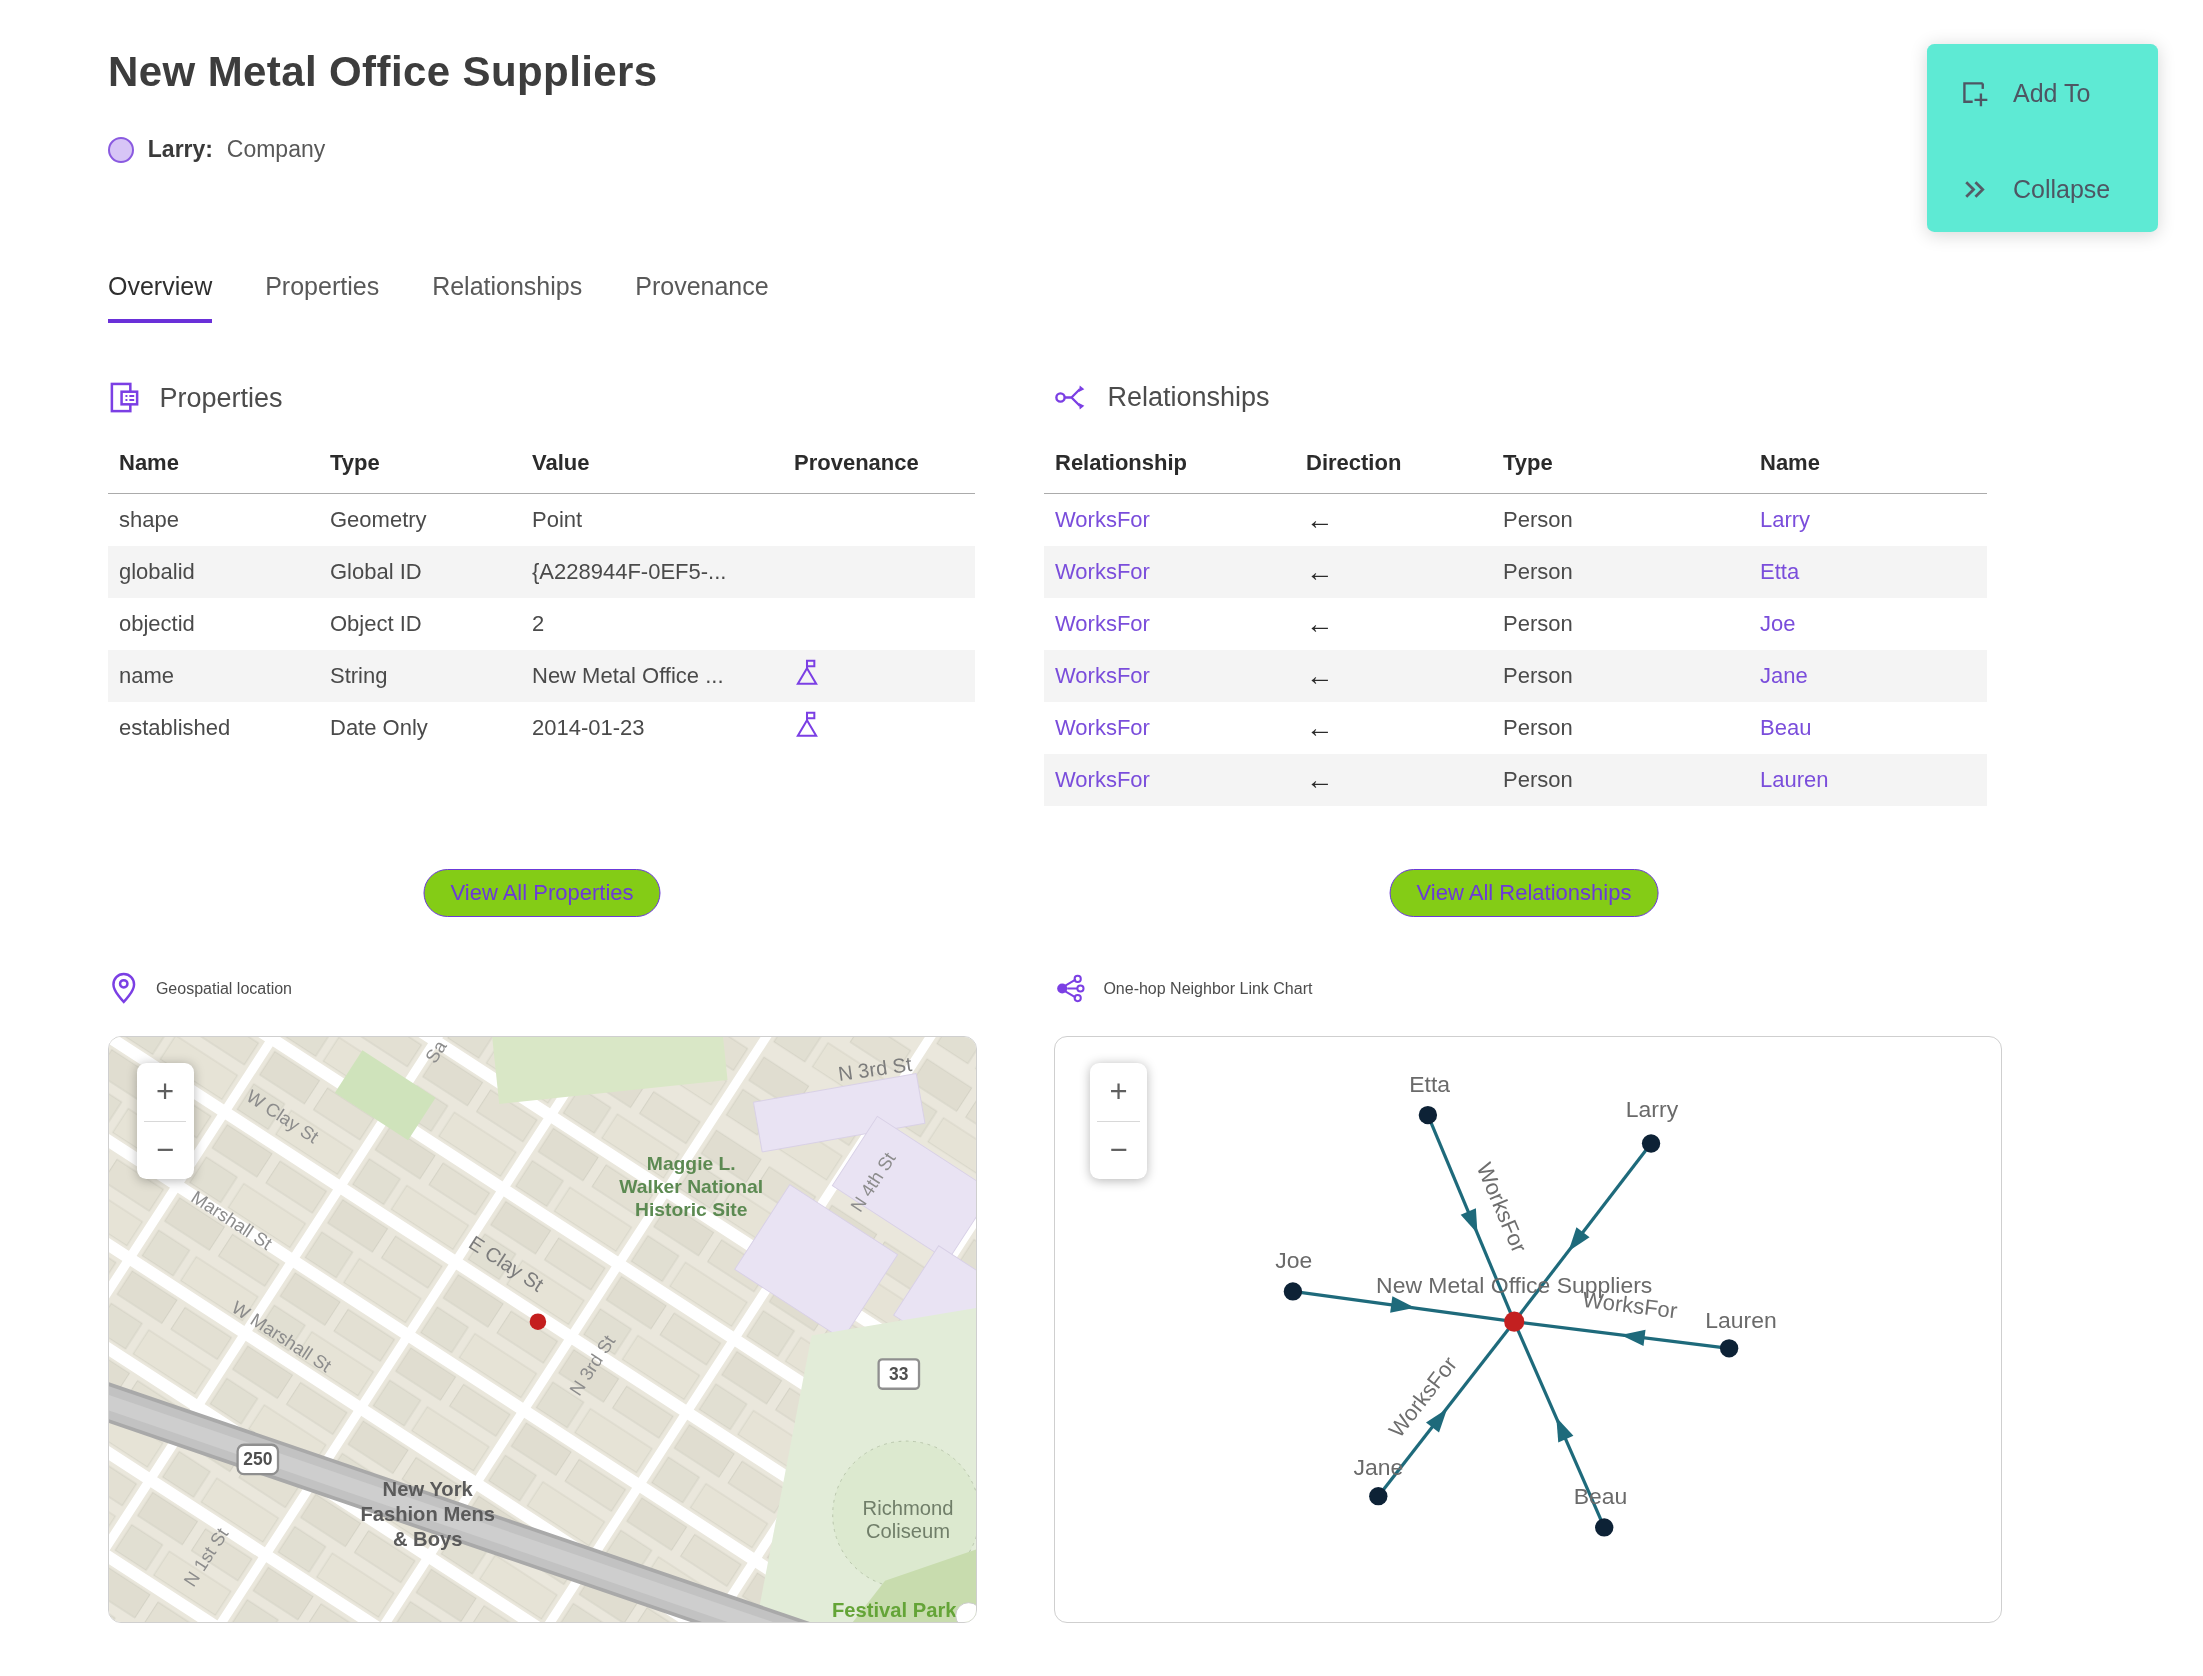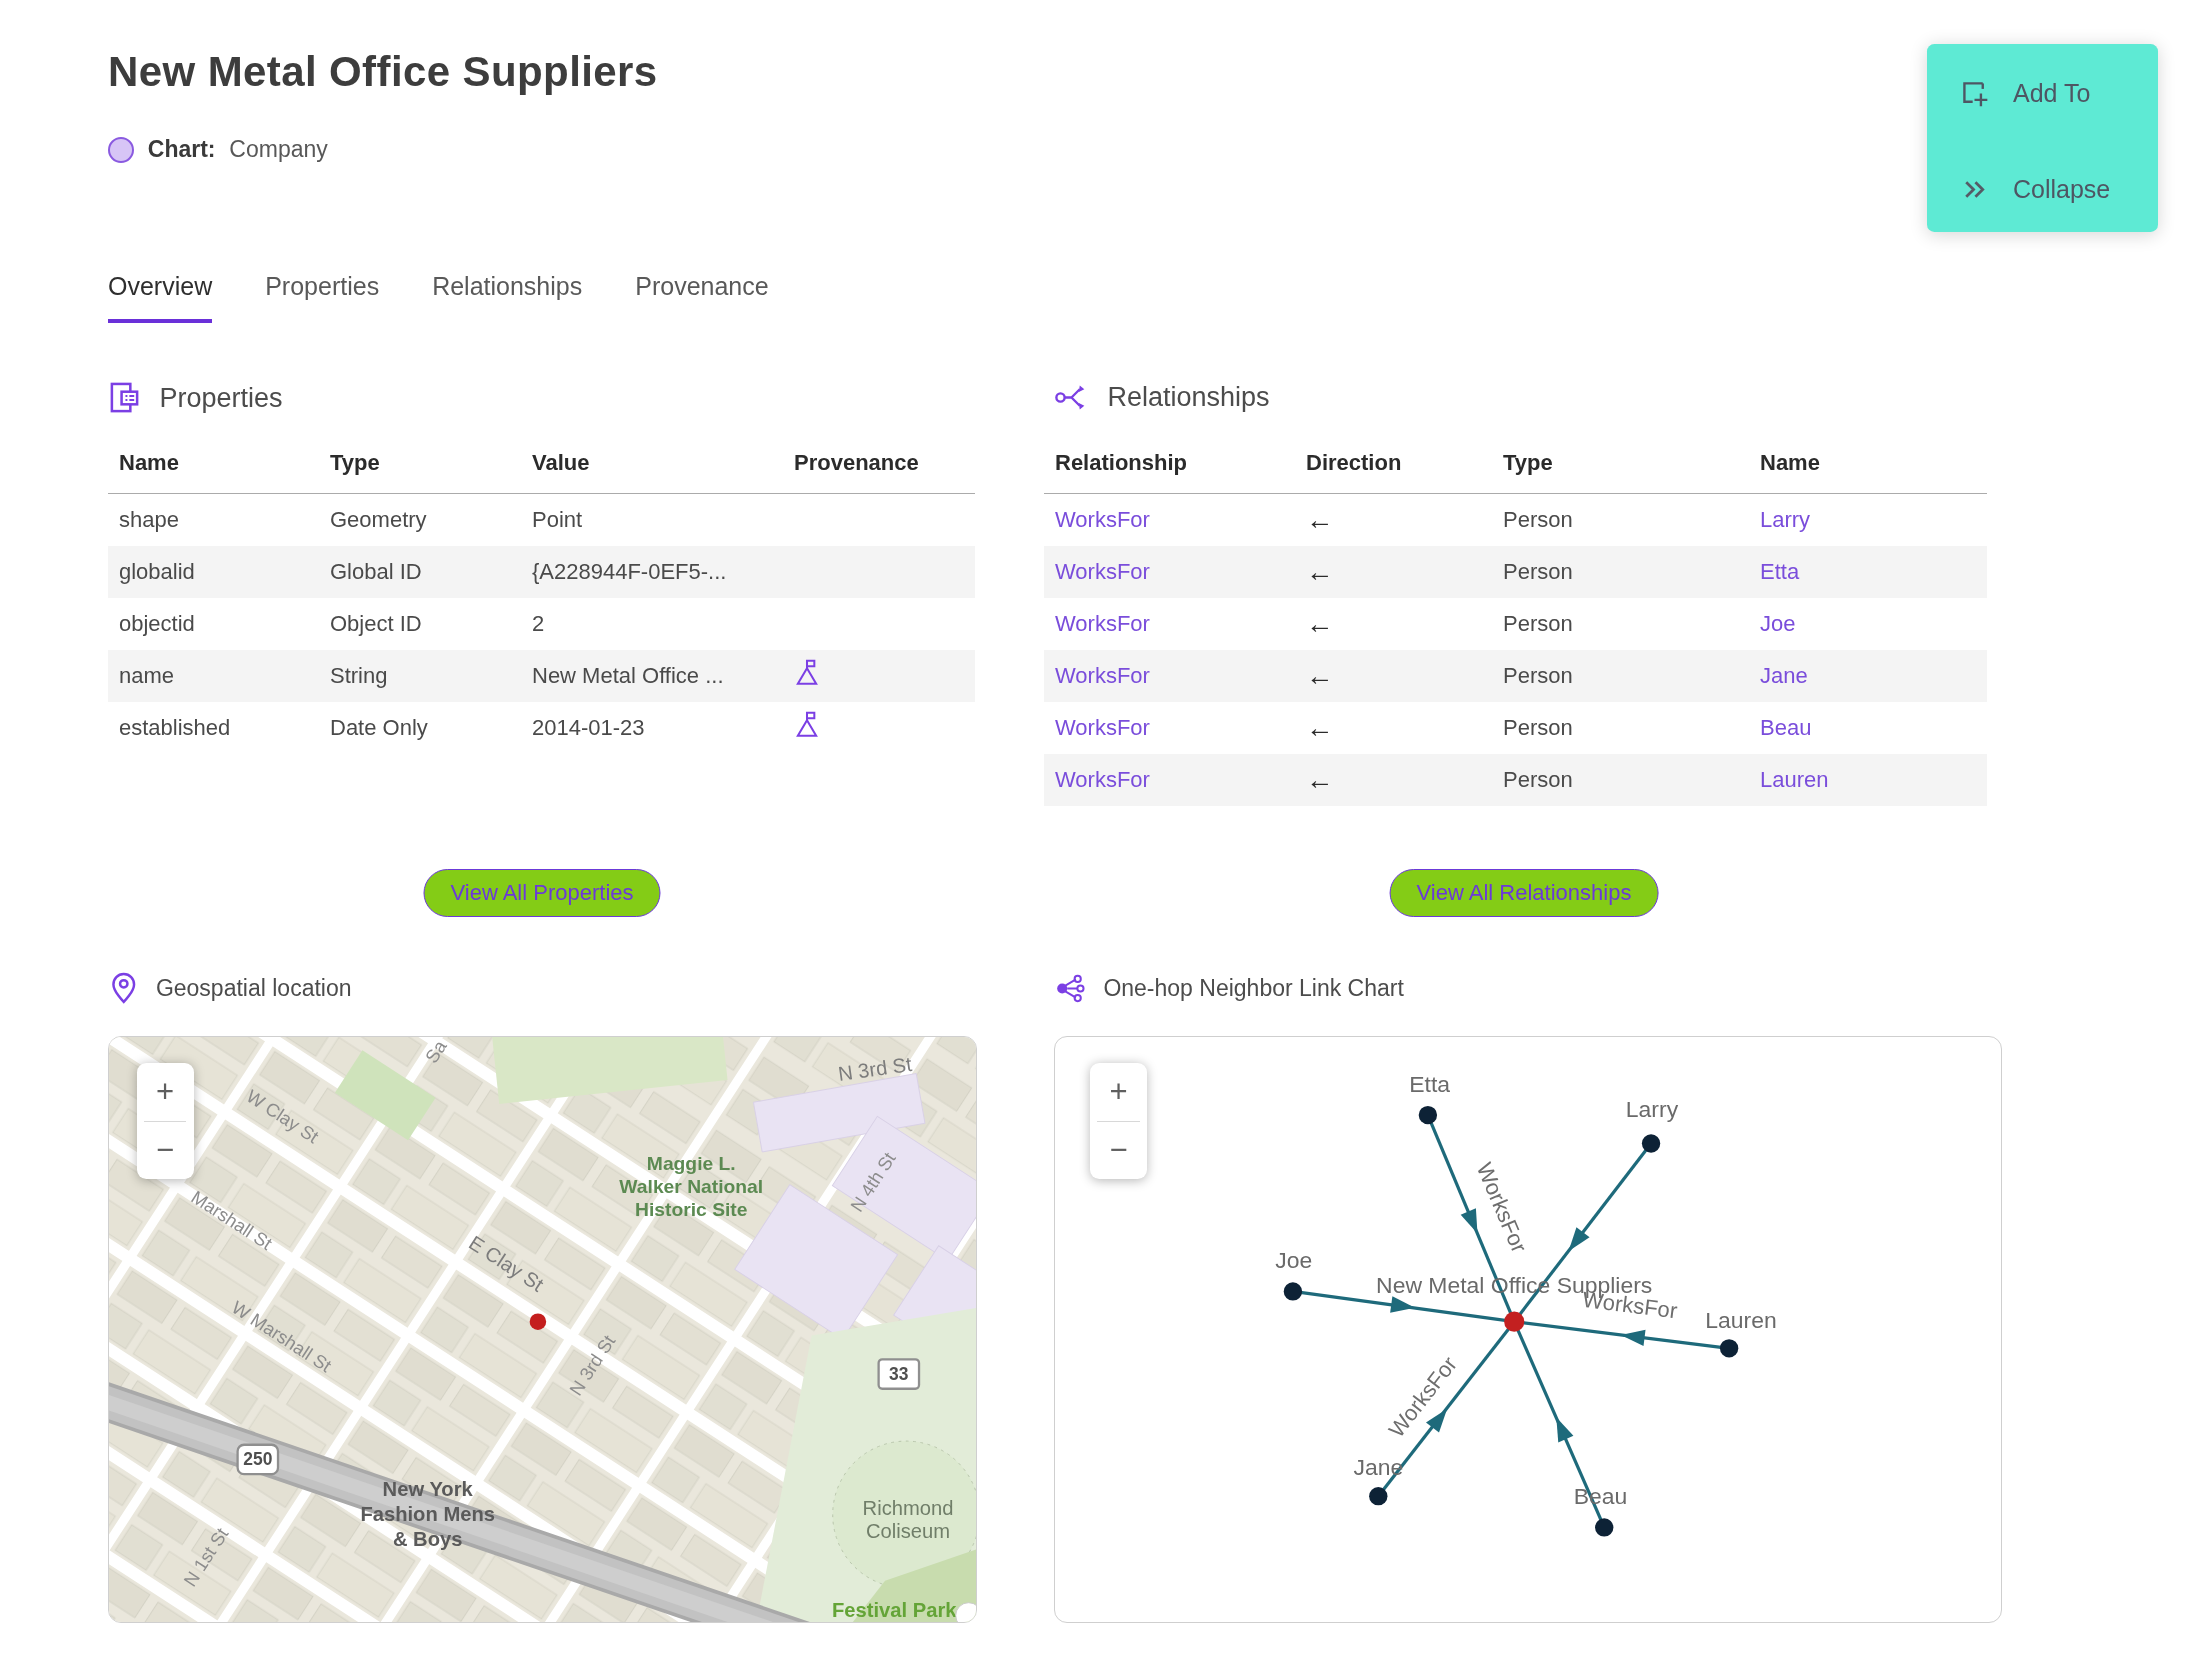--- a/index.html
+++ b/index.html
@@ -22,21 +22,21 @@
   .action-item.collapse{top:129px;}
   .action-item svg{flex:0 0 auto;}
 
   
   .tabs{position:absolute;left:108px;top:272px;display:flex;gap:53px;font-size:25px;color:#595959;}
   .tab{padding-bottom:18px;cursor:pointer;border-bottom:4.6px solid transparent;}
   .tab.active{color:#2e2e2e;border-bottom-color:#6a30d9;}
 
   
   .section-head{position:absolute;display:flex;align-items:center;gap:18.4px;font-size:27px;color:#4c4c4c;}
-  .section-head.small{font-size:23px;}
+  .section-head.small{font-size:16px;}
 
   
   .dtable{position:absolute;font-size:22px;color:#4a4a4a;}
   .thead{display:grid;align-items:end;font-weight:700;color:#2b2b2b;
          padding:9.2px 0 16.5px 0;border-bottom:0.9px solid #ababab;}
   .trow{display:grid;align-items:center;height:52px;}
   .trow:nth-child(even){background:#f4f4f4;}
   .cell{padding-left:11px;white-space:nowrap;overflow:hidden;}
   #props-table .thead,#props-table .trow{grid-template-columns:211px 202px 262px 1fr;}
   #rels-table .thead,#rels-table .trow{grid-template-columns:251px 197px 257px 1fr;}
@@ -74,21 +74,21 @@
   text.edge-label{fill:#6e6e6e;font-size:24px;font-family:"Liberation Sans",sans-serif;}
 </style>
 </head>
 <body>
 
 <div id="app">
 
   <div class="page-title">New Metal Office Suppliers</div>
   <div class="entity-row">
     <span class="entity-dot"></span>
-    <span class="entity-label">Chart:</span>
+    <span class="entity-label">Larry:</span>
     <span class="entity-type">Company</span>
   </div>
 
   <div class="action-card">
     <div class="action-item add">
       <svg width="33" height="33" viewBox="0 0 36 36">
         <path d="M27 7 H7 V27 H16" fill="none" stroke="#4e5663" stroke-width="2.6"></path>
         <path d="M27 7 V13" fill="none" stroke="#4e5663" stroke-width="2.6"></path>
         <path d="M25 18 V32 M18 25 H32" fill="none" stroke="#4e5663" stroke-width="2.6"></path>
       </svg>

